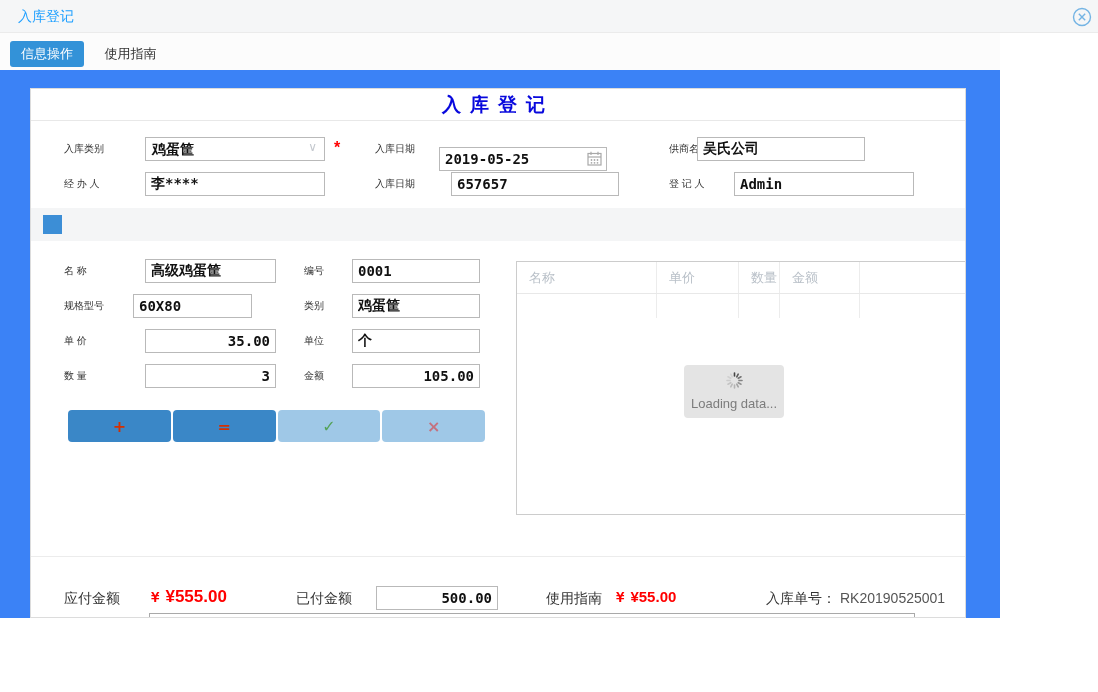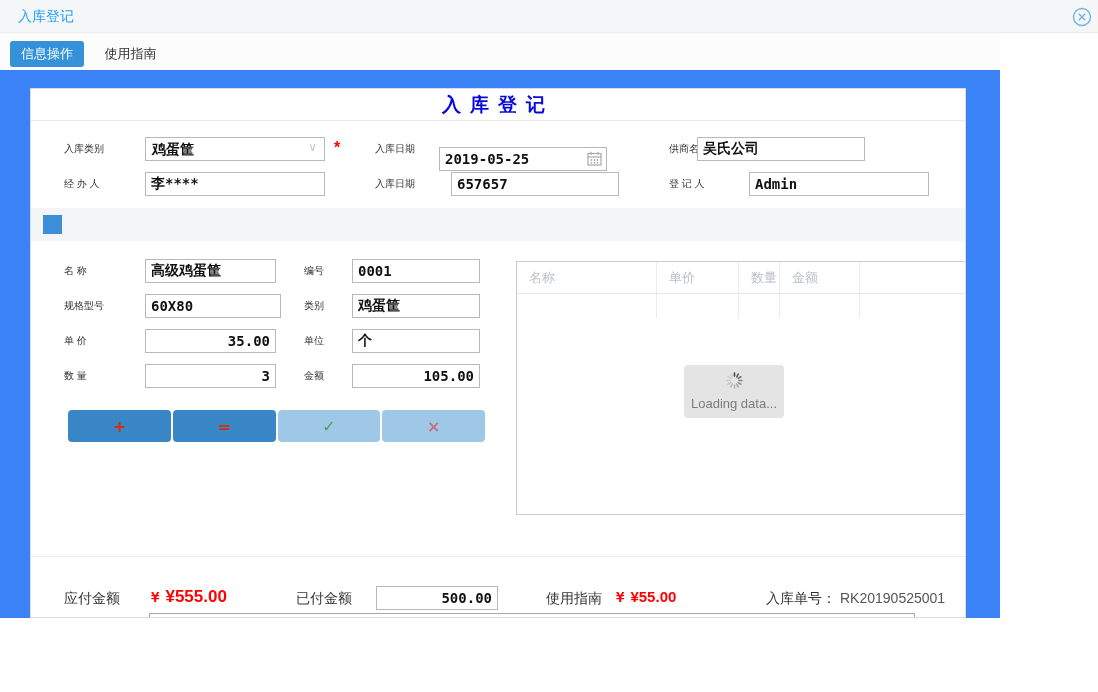--- a/index.html
+++ b/index.html
@@ -141,33 +141,33 @@
       <span class="lbl" style="left:638px; top:48px;">供商名称</span>
       <input class="ipt" style="left: 666px; top: 48px; width: 168px;" value="吴氏公司">
 
       <span class="lbl" style="left:33px; top:83px;">经 办 人</span>
       <input class="ipt" style="left: 114px; top: 83px; width: 180px;" value="李****">
 
       <span class="lbl" style="left:344px; top:83px;">入库日期</span>
       <input class="ipt" style="left: 420px; top: 83px; width: 168px;" value="657657">
 
       <span class="lbl" style="left:638px; top:83px;">登 记 人</span>
-      <input class="ipt" style="left: 703px; top: 83px; width: 180px; margin-left: 15px;" value="Admin">
+      <input class="ipt" style="left: 703px; top: 83px; width: 180px;" value="Admin">
 
       <div class="band">
         <div class="blue-square"></div>
       </div>
 
       <span class="lbl" style="left:33px; top:170px;">名 称</span>
       <input class="ipt" style="left: 114px; top: 170px; width: 131px;" value="高级鸡蛋筐">
       <span class="lbl" style="left:273px; top:170px;">编号</span>
       <input class="ipt" style="left: 321px; top: 170px; width: 128px;" value="0001">
 
       <span class="lbl" style="left:33px; top:205px;">规格型号</span>
-      <input class="ipt" style="left: 114px; top: 205px; width: 136px;" value="60X80">
+      <input class="ipt" style="left: 102px; top: 205px; width: 119px;" value="60X80">
       <span class="lbl" style="left:273px; top:205px;">类别</span>
       <input class="ipt" style="left: 321px; top: 205px; width: 128px;" value="鸡蛋筐">
 
       <span class="lbl" style="left:33px; top:240px;">单 价</span>
       <input class="ipt num" style="left: 114px; top: 240px; width: 131px;" value="35.00">
       <span class="lbl" style="left:273px; top:240px;">单位</span>
       <input class="ipt" style="left: 321px; top: 240px; width: 128px;" value="个">
 
       <span class="lbl" style="left:33px; top:275px;">数 量</span>
       <input class="ipt num" style="left: 114px; top: 275px; width: 131px;" value="3">

